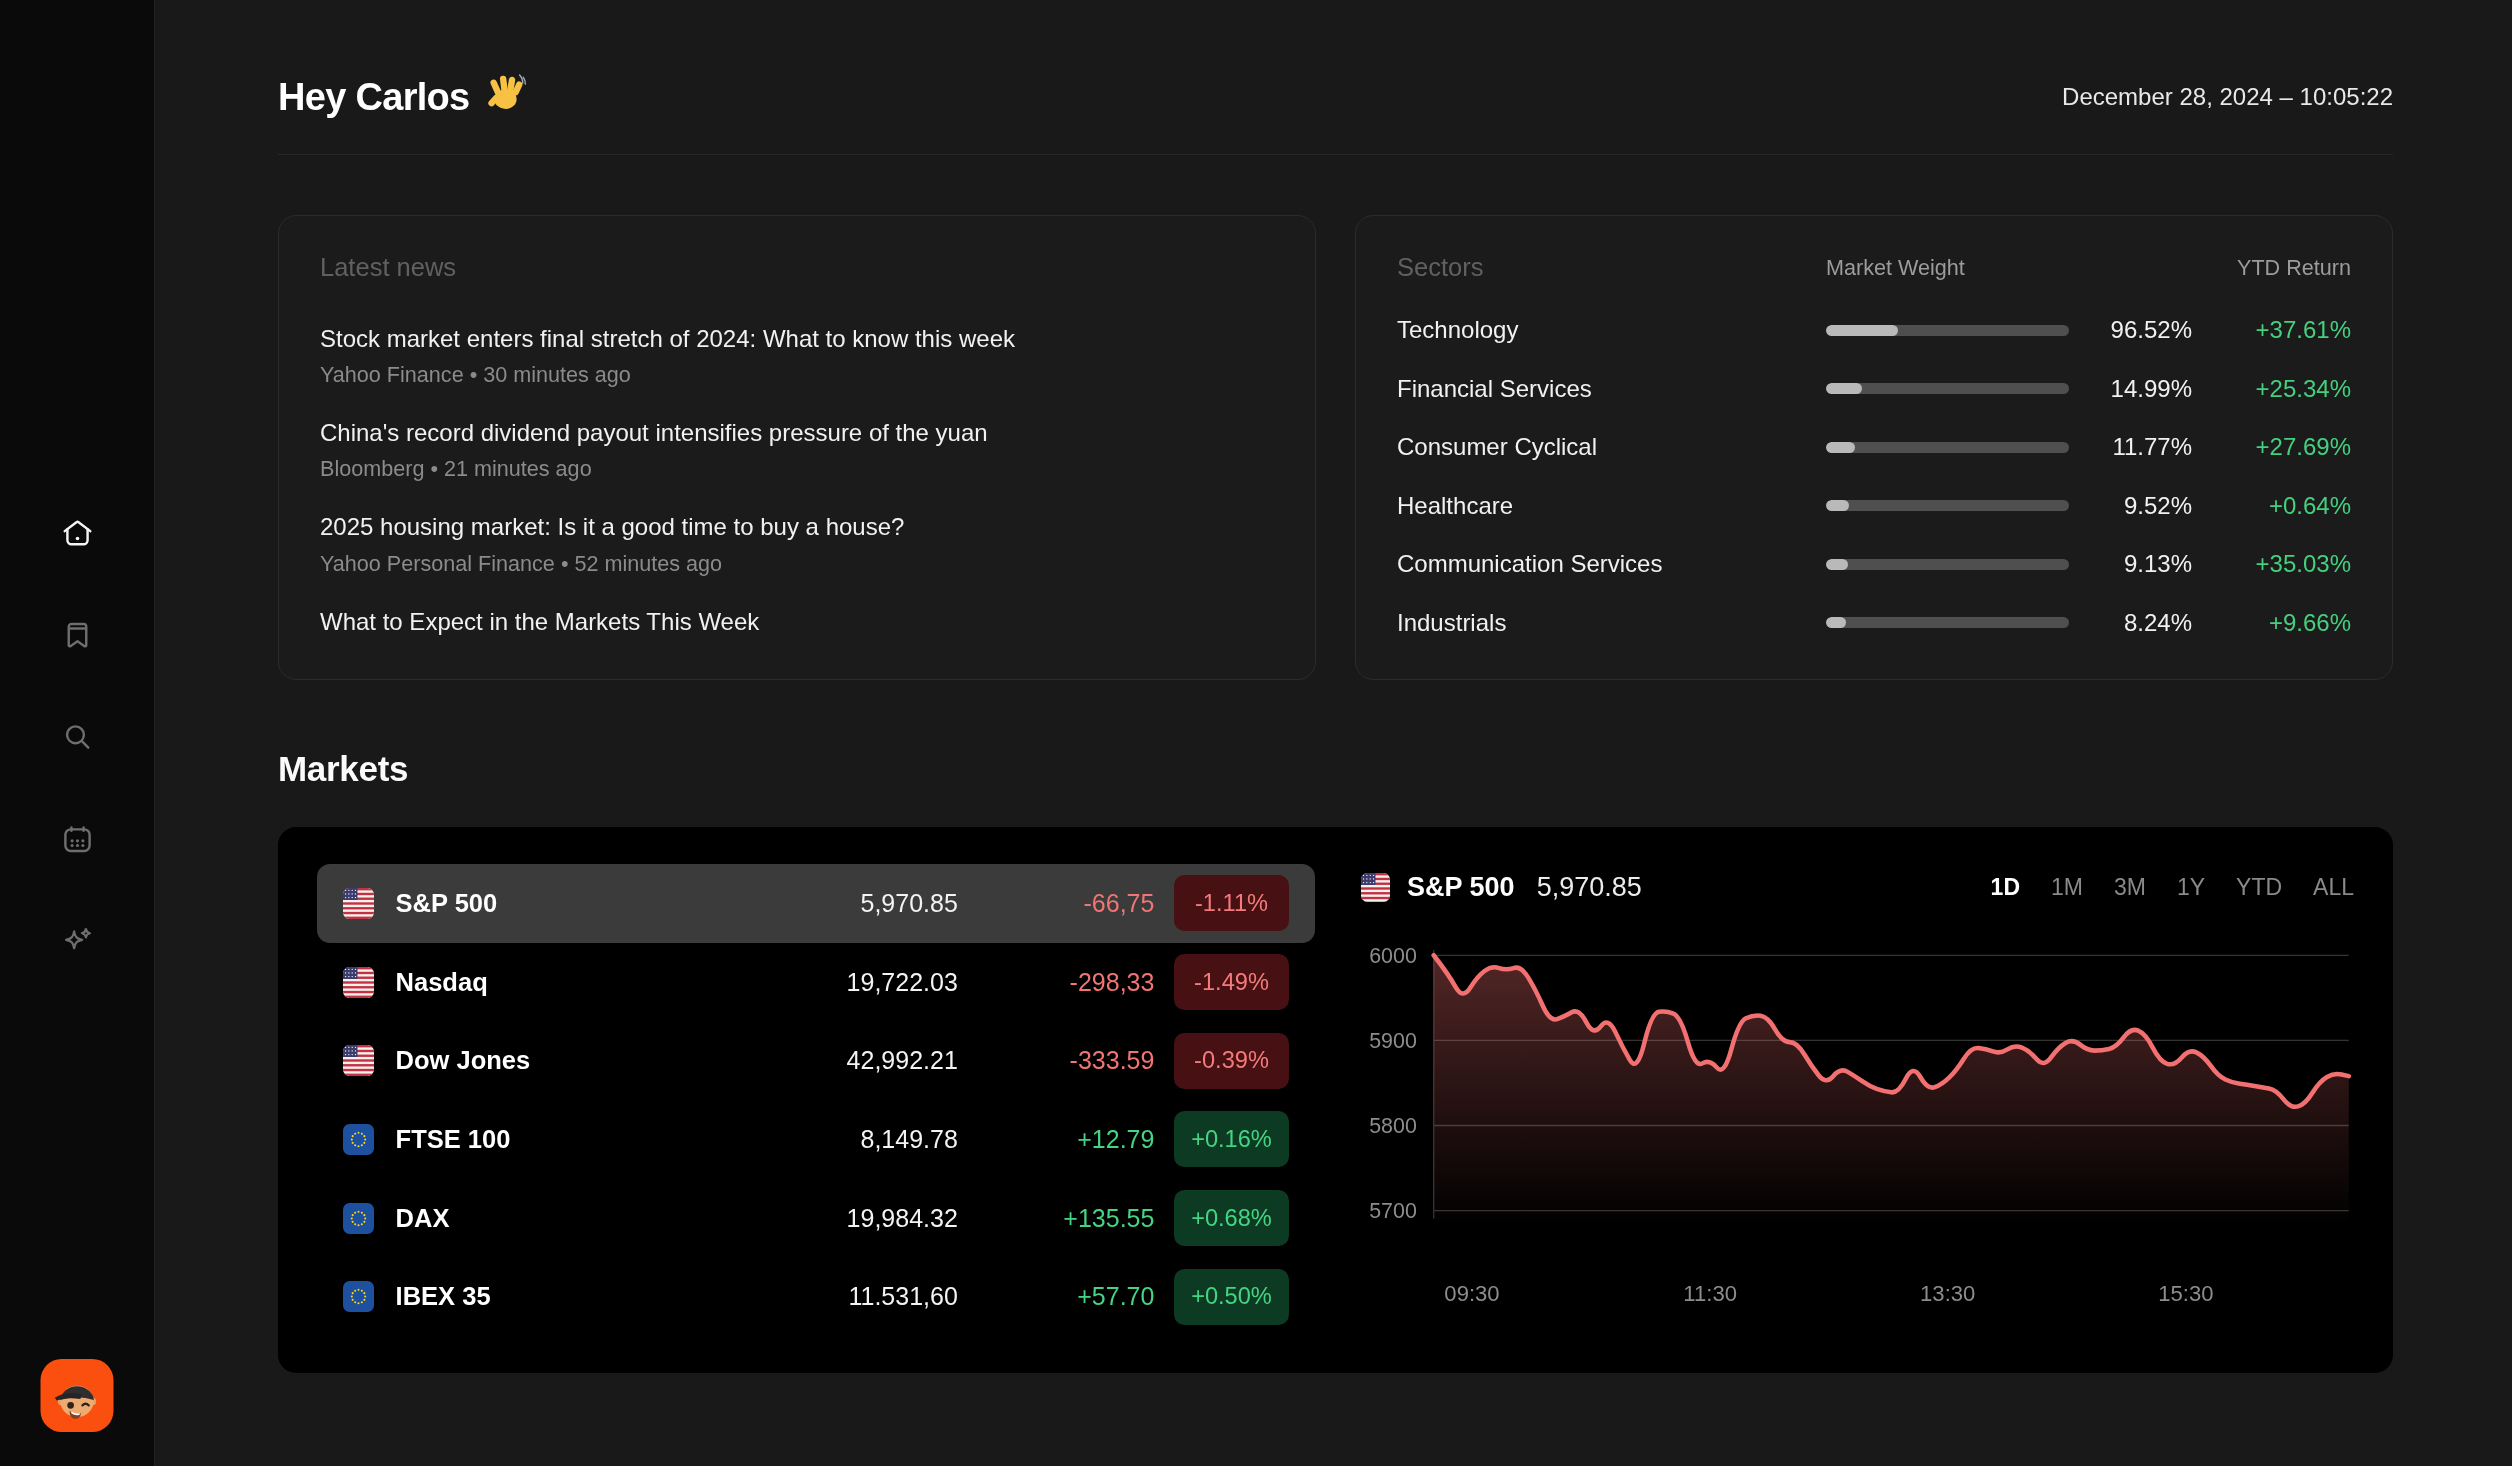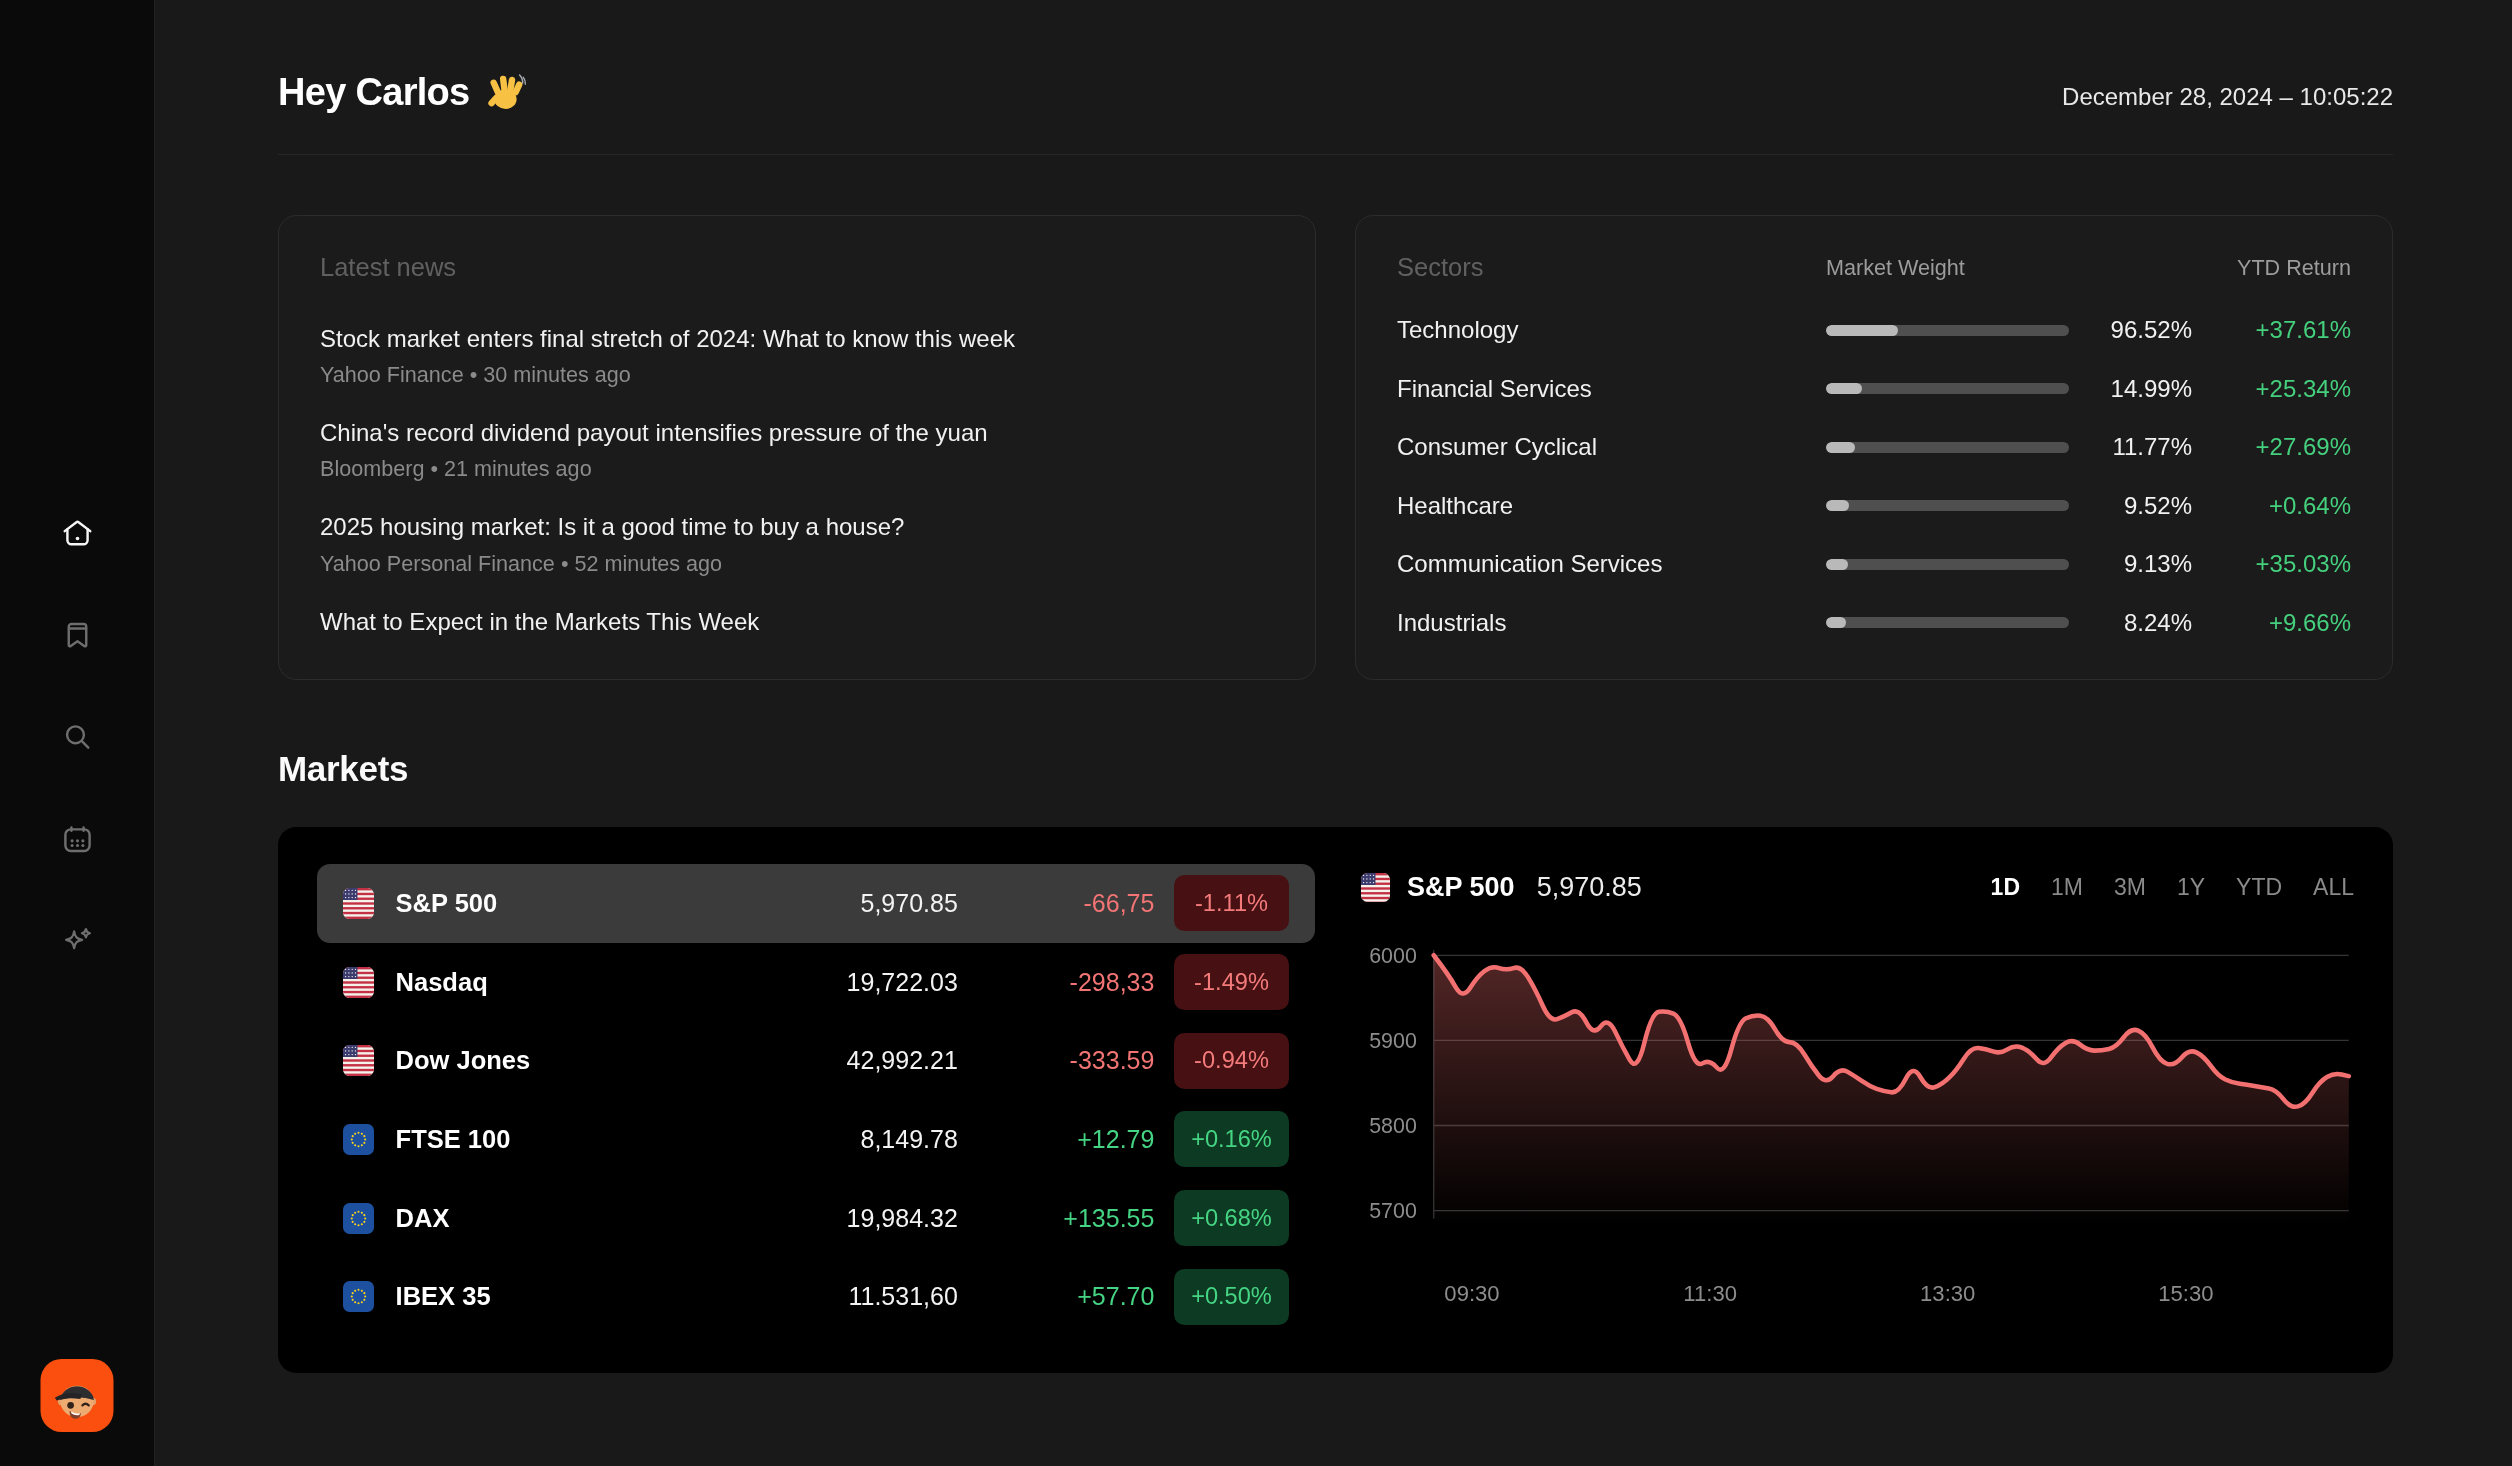--- a/index.html
+++ b/index.html
@@ -16,21 +16,21 @@
   .icon-btn svg { width:35px; height:35px; }
   .avatar { position:absolute; bottom:35px; left:50%; transform:translateX(-50%);
             width:73px; height:73px; border-radius:21px; background:#fa4f0e;
             display:flex; align-items:center; justify-content:center; cursor:pointer; }
   .avatar svg { width:63px; height:63px; }
 
   
   .main { flex:1; padding:71px 119px 0 123px; }
   .page-header { display:flex; justify-content:space-between; align-items:center; }
   .greeting { font-size:38px; font-weight:700; letter-spacing:-0.7px; color:#fff;
-              display:flex; gap:14.4px; }
+              display:flex; align-items:center; gap:14.4px; }
   .greeting svg { width:43px; height:43px; }
   .datetime { font-size:24px; color:#e8e8e8; }
   .header-divider { margin-top:31px; border:none; border-top:1.3px solid #272727; }
 
   .top-grid { margin-top:60px; display:grid; grid-template-columns:1fr 1fr; gap:39px; }
   .card { border:1.3px solid #2c2c2c; background:#1b1b1b; border-radius:18.3px;
           padding:37px 41px; height:465px; }
   .card-title { font-size:25.5px; color:#606060; font-weight:500; }
 
   
@@ -341,21 +341,21 @@
                 <circle cx="24.200000000000003" cy="11.5" r="1.3" fill="#fff"></circle>
                 <circle cx="5" cy="18.5" r="1.3" fill="#fff"></circle>
                 <circle cx="11.4" cy="18.5" r="1.3" fill="#fff"></circle>
                 <circle cx="17.8" cy="18.5" r="1.3" fill="#fff"></circle>
                 <circle cx="24.200000000000003" cy="18.5" r="1.3" fill="#fff"></circle>
               </svg>
             </span>
             <span class="m-name">Dow Jones</span>
             <span class="m-value">42,992.21</span>
             <span class="m-change down">-333.59</span>
-            <span class="m-badge badge-down">-0.94%</span>
+            <span class="m-badge badge-down">-0.39%</span>
           </div>
           <div class="market-row">
             <span class="flag">
               <svg viewBox="0 0 60 60">
                 <rect width="60" height="60" fill="#1e50a0"></rect>
                 <circle cx="30.0" cy="17.0" r="2" fill="#ffd617"></circle>
                 <circle cx="36.5" cy="18.7" r="2" fill="#ffd617"></circle>
                 <circle cx="41.3" cy="23.5" r="2" fill="#ffd617"></circle>
                 <circle cx="43.0" cy="30.0" r="2" fill="#ffd617"></circle>
                 <circle cx="41.3" cy="36.5" r="2" fill="#ffd617"></circle>

